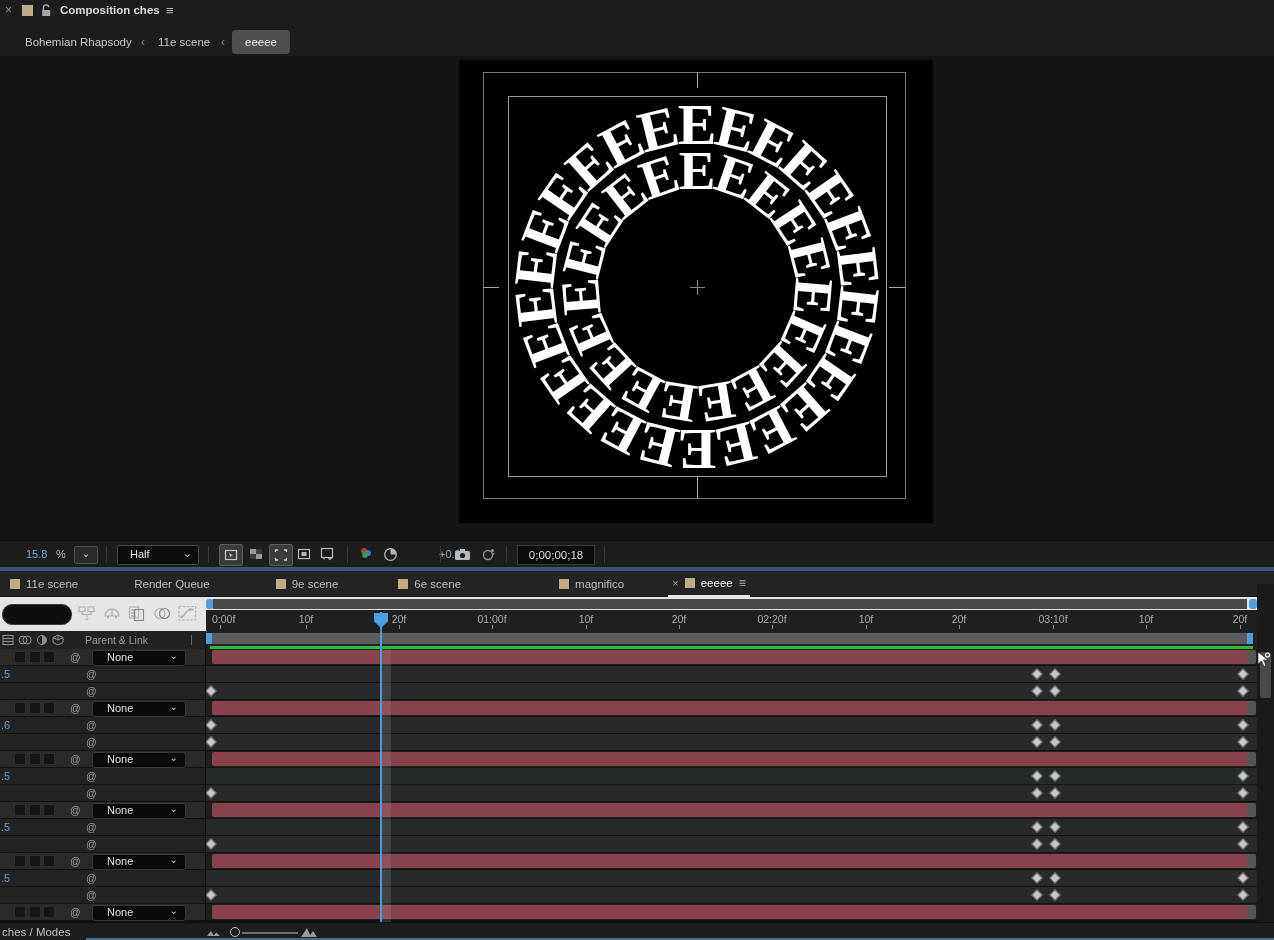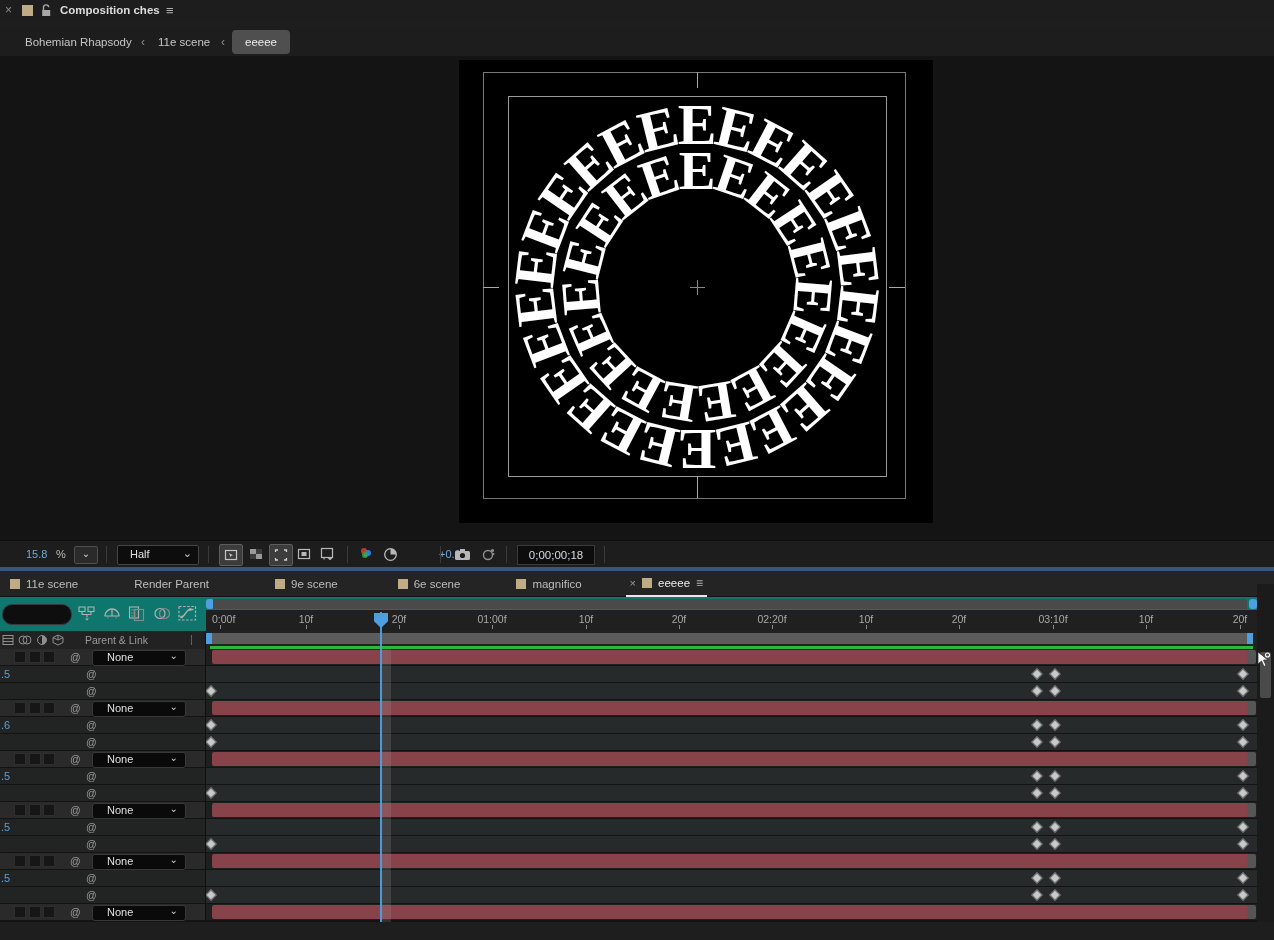--- a/index.html
+++ b/index.html
@@ -54,21 +54,21 @@
   #timeline{position:absolute;left:0;top:571px;width:1274px;height:369px;background:#1e1e1e;}
   #tl-tabs{position:absolute;left:0;top:0;width:1274px;height:26px;background:#242424;border-bottom:1px solid #141414;display:flex;align-items:center;padding-left:6px;box-sizing:border-box;}
   .tl-tab{display:flex;align-items:center;height:24px;gap:6px;padding:0 4px;}
   .tl-tab .swatch{width:10px;height:10px;background:#bfab85;}
   .tl-tab .t-lbl{color:#bdbdbd;font-size:11.5px;white-space:nowrap;}
   .tl-tab.active{border-bottom:2px solid #e8e8e8;}
   .tl-tab.active .t-lbl{color:#ececec;}
   .tl-tab .t-close{color:#9a9a9a;font-size:11px;}
   .tl-tab .t-menu{color:#b0b0b0;font-size:12px;}
 
-  #tl-topbar{position:absolute;left:0;top:26px;width:1274px;height:34px;background:#0f766e;border-bottom:1px solid #141414;}
+  #tl-topbar{position:absolute;left:0;top:26px;width:1274px;height:34px;background:#e5e5e5;border-bottom:1px solid #141414;}
   #tl-search{position:absolute;left:2px;top:7px;width:68px;height:19px;background:#0e0e0e;border:1px solid #3a3a3a;border-radius:10px;}
   #tl-icon-row{position:absolute;left:78px;top:8px;display:flex;gap:7px;}
   #navigator{position:absolute;left:206px;top:2px;width:1051px;height:10px;}
   #nav-mid{position:absolute;left:7px;top:0;width:1034px;height:10px;background:#4a4a4a;}
   .nav-cap{position:absolute;top:0;width:8px;height:10px;background:#4e9fe0;border-radius:3px;}
   #ruler{position:absolute;left:206px;top:13px;width:1051px;height:21px;background:#202020;}
   .ruler-lbl{position:absolute;top:3px;color:#a9a9a9;font-size:10.5px;white-space:nowrap;}
   .ruler-tick{position:absolute;top:15px;width:1px;height:4px;background:#8a8a8a;}
   #corner-box{position:absolute;left:1258px;top:2px;width:15px;height:10px;background:#3a3a3a;}
 
@@ -290,27 +290,27 @@
 
   <div id="focus-line"></div>
 
   <div id="timeline">
     <div id="tl-tabs">
         <div class="tl-tab" style="margin-right: 48px;">
           <span class="swatch" style="background: rgb(191, 171, 133);"></span>
           <span class="t-lbl">11e scene</span>
         </div>
         <div class="tl-tab" style="margin-right: 58px;">
-          <span class="t-lbl">Render Parent</span>
+          <span class="t-lbl">Render Queue</span>
         </div>
         <div class="tl-tab" style="margin-right: 52px;">
           <span class="swatch" style="background: rgb(191, 171, 133);"></span>
           <span class="t-lbl">9e scene</span>
         </div>
-        <div class="tl-tab" style="margin-right: 48px; justify-content: center;">
+        <div class="tl-tab" style="margin-right: 90px; justify-content: center;">
           <span class="swatch" style="background: rgb(191, 171, 133);"></span>
           <span class="t-lbl">6e scene</span>
         </div>
         <div class="tl-tab" style="margin-right: 40px;">
           <span class="swatch" style="background: rgb(191, 171, 133);"></span>
           <span class="t-lbl">magnifico</span>
         </div>
         <div class="tl-tab active" style="margin-right: 0px;">
           <span class="t-close">×</span>
           <span class="swatch" style="background: rgb(191, 171, 133);"></span>
@@ -645,14 +645,32 @@
       <svg class="icon" width="16" height="18" viewBox="0 0 16 18">
           <path d="M3 1 L3 13 L6.5 10 L9 15.5 L11 14.5 L8.5 9 L13 9 Z" fill="#fff" stroke="#333" stroke-width=".8"></path>
           <circle cx="12.5" cy="4" r="2" fill="none" stroke="#fff" stroke-width="1.1"></circle>
         </svg>
     </span>
 
     <div id="frame-band"></div>
     <div id="playhead-line"></div>
     <div id="playhead-flag"></div>
 
+    <div id="tl-footer">
+      <span id="modes-lbl">ches / Modes</span>
+      <div id="zoom-slider">
+        <span style="position:absolute;left:0;top:3px;">
+            <svg class="icon" width="16" height="9" viewBox="0 0 16 9">
+              <path d="M1 8 L5 3 L8 8 Z M7 8 L10.5 4.5 L14 8 Z" fill="#9a9a9a"></path>
+            </svg>
+          </span>
+        <span id="zs-knob"></span>
+        <span id="zs-line"></span>
+        <span style="position:absolute;left:94px;top:1px;">
+            <svg class="icon" width="18" height="12" viewBox="0 0 18 12">
+              <path d="M1 11 L7 2 L11 11 Z M9 11 L13 5 L17 11 Z" fill="#9a9a9a"></path>
+            </svg>
+          </span>
+      </div>
+      <div id="footer-blue"></div>
+    </div>
   </div>
 </div>
 
 </body></html>

